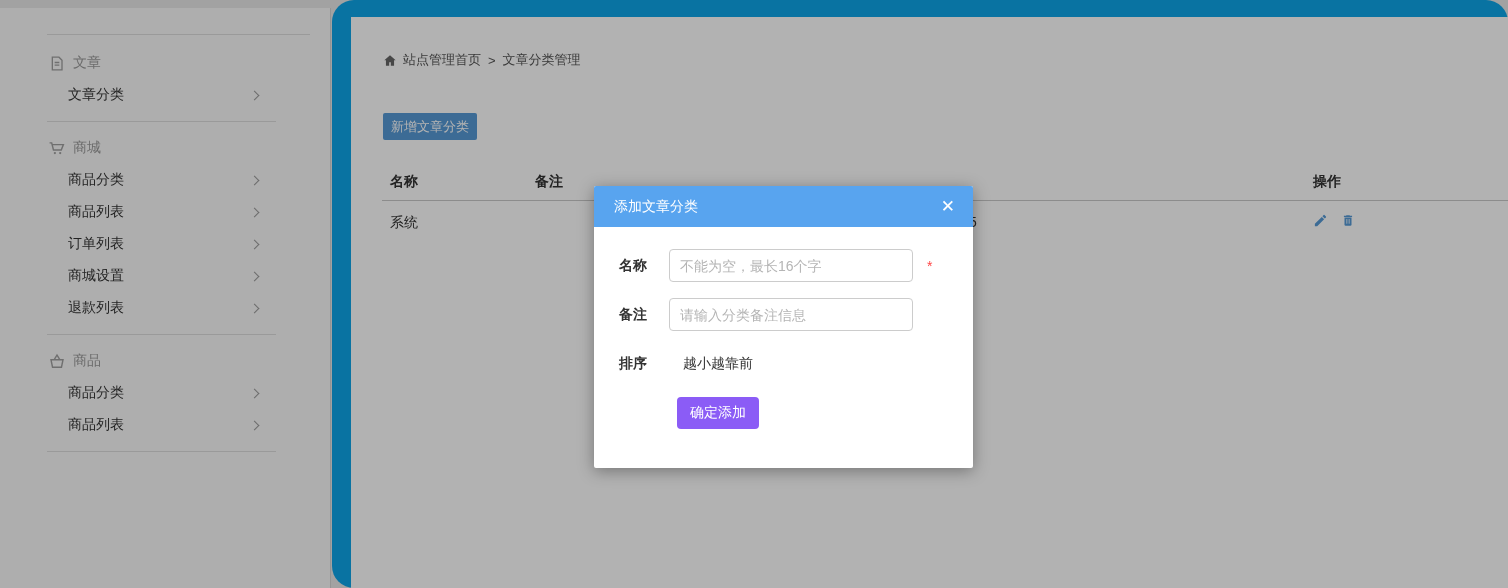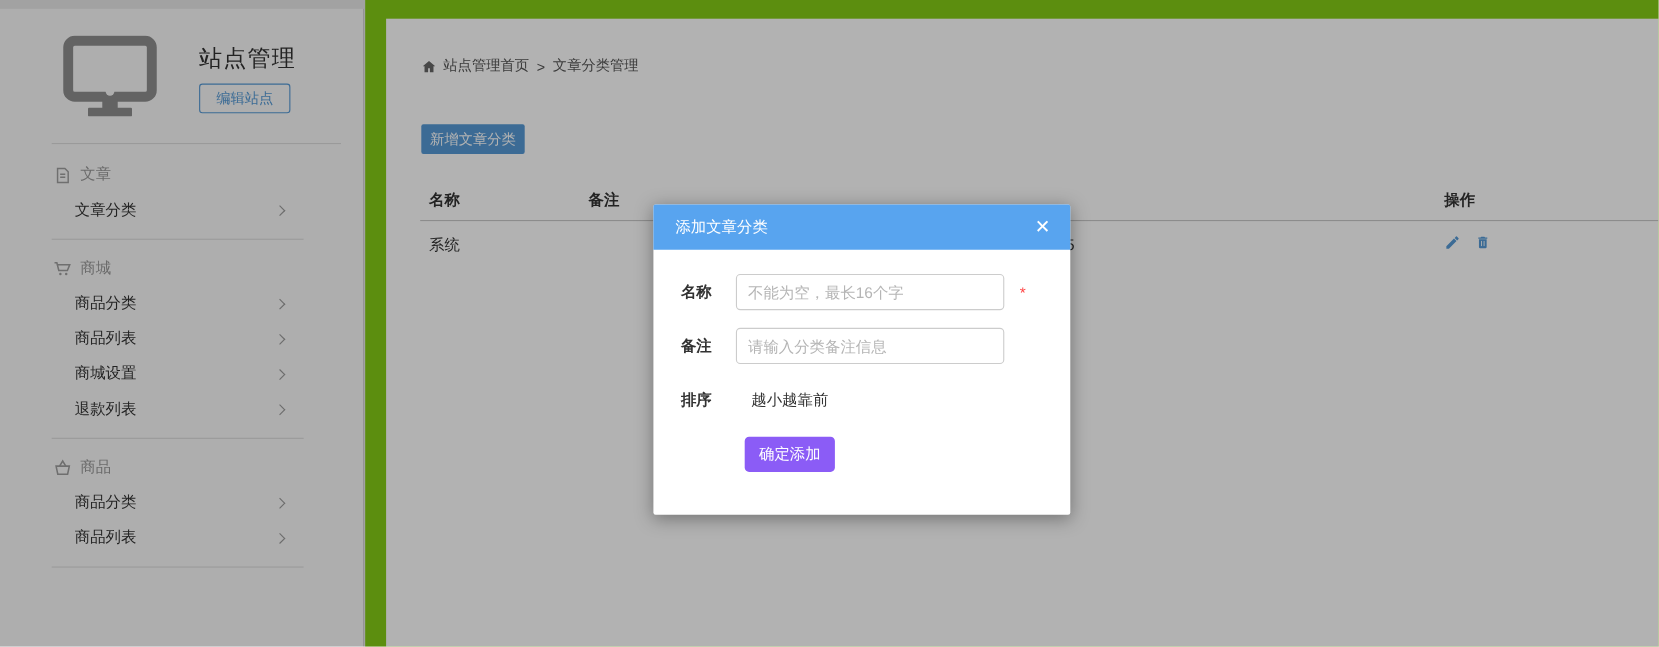--- a/index.html
+++ b/index.html
@@ -24,21 +24,21 @@
                     color:#9a9a9a; font-size:14px; }
   .section-header .sec-icon { display:inline-flex; width:20px; justify-content:center; }
   .section-header .sec-label { margin-left:6px; }
   .nav-item { display:flex; align-items:center; justify-content:space-between;
               height:32px; padding:0 72px 0 68px; font-size:14px; color:#333; cursor:pointer;font-family:Liberation Mono, monospace; }
   .chev { display:inline-block; width:7px; height:7px;
           border-top:1.5px solid #9b9b9b; border-right:1.5px solid #9b9b9b;
           transform:rotate(45deg); }
 
   
-  .main { position:absolute; left:332px; top:0; right:0; bottom:0; background:#84cc16; }
+  .main { position:absolute; left:332px; top:0; right:0; bottom:0; background:#0ea5e9;border-radius:22px; }
   .card { position:absolute; left:19px; top:17px; right:0; bottom:-10px; background:#ffffff; }
   .breadcrumb { position:absolute; left:32px; top:34px; height:18px; display:flex;
                 align-items:center; font-size:13px; color:#555; }
   .breadcrumb .crumb { color:#555; }
   .breadcrumb .sep { margin:0 7px; color:#555; }
   .home-ic { display:inline-flex; margin-right:6px; }
   .add-btn { position:absolute; left:32px; top:96px; width:94px; height:27px;
              background:#569ad6; border:none; border-radius:2px; color:#fff; font-size:13px;
              cursor:pointer; font-family:inherit; }
   .th { position:absolute; top:156px; font-size:14px; font-weight:bold; color:#333; }
@@ -70,34 +70,20 @@
   .hint { font-size:14px; color:#333; margin-left:14px; }
   .submit-btn { margin:1px 0 0 83px; width:82px; height:32px; background:#8b5cf6; border:none;
                 border-radius:4px; color:#fff; font-size:14px; cursor:pointer; font-family:inherit; }
 </style>
 </head>
 <body>
 
 <div class="page">
 
   <aside class="sidebar">
-    <div class="logo-row">
-      <span class="monitor">
-        <svg width="86" height="74" viewBox="0 0 86 74">
-          <rect x="5" y="5" width="76" height="51" rx="6" fill="none" stroke="#8e8e8e" stroke-width="9"></rect>
-          <circle cx="43" cy="51" r="4" fill="#f9f9f9"></circle>
-          <rect x="36" y="58" width="14" height="9" fill="#8e8e8e"></rect>
-          <rect x="23" y="66" width="40" height="8" rx="1" fill="#8e8e8e"></rect>
-        </svg>
-      </span>
-      <div class="logo-info">
-        <div class="site-title">站点管理</div>
-        <button class="edit-site">编辑站点</button>
-      </div>
-    </div>
     <div class="divider logo-divider"></div>
 
     <nav class="nav">
 
       <div class="section-header">
         <span class="sec-icon">
           <svg width="16" height="17" viewBox="0 0 24 24" fill="none" stroke="#a0a0a0" stroke-width="2">
             <path d="M5 2.5h10l4.5 4.5v14.5H5z"></path>
               <path d="M8.5 10.5h7M8.5 14.5h7"></path>
           </svg>
@@ -119,20 +105,24 @@
           </svg>
         </span>
         <span class="sec-label">商城</span>
       </div>
       <div class="nav-item">
         <span>商品分类</span>
         <span class="chev"></span>
       </div>
       <div class="nav-item">
         <span>商品列表</span>
+        <span class="chev"></span>
+      </div>
+      <div class="nav-item">
+        <span>订单列表</span>
         <span class="chev"></span>
       </div>
       <div class="nav-item">
         <span>商城设置</span>
         <span class="chev"></span>
       </div>
       <div class="nav-item">
         <span>退款列表</span>
         <span class="chev"></span>
       </div>

